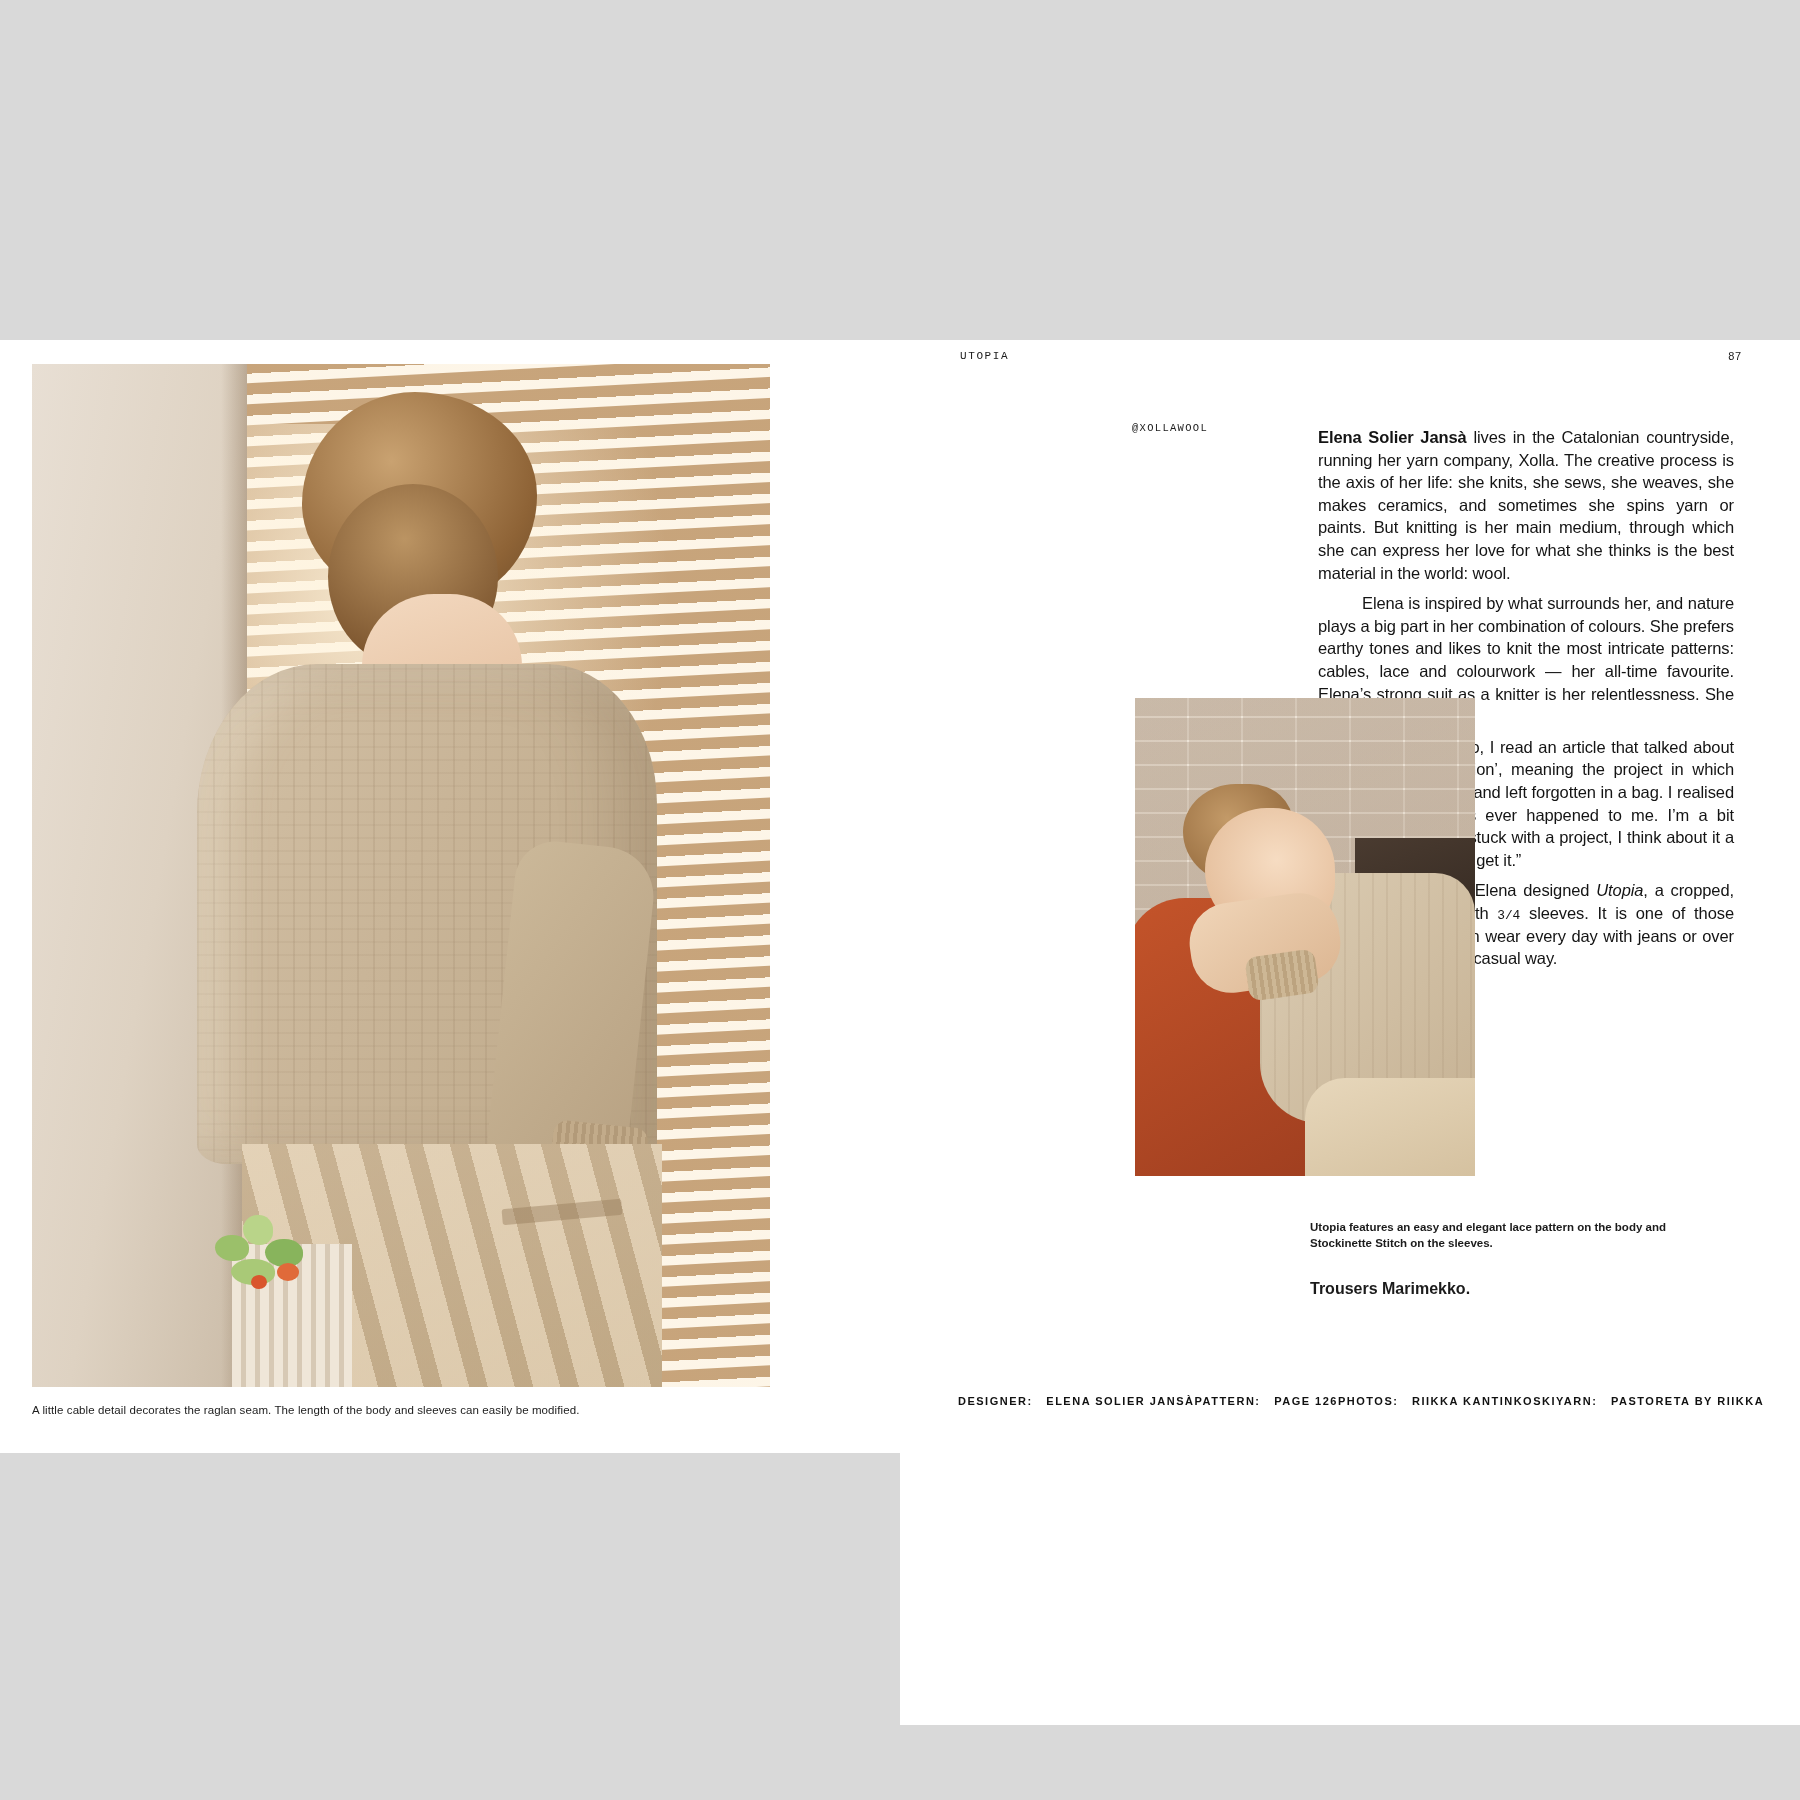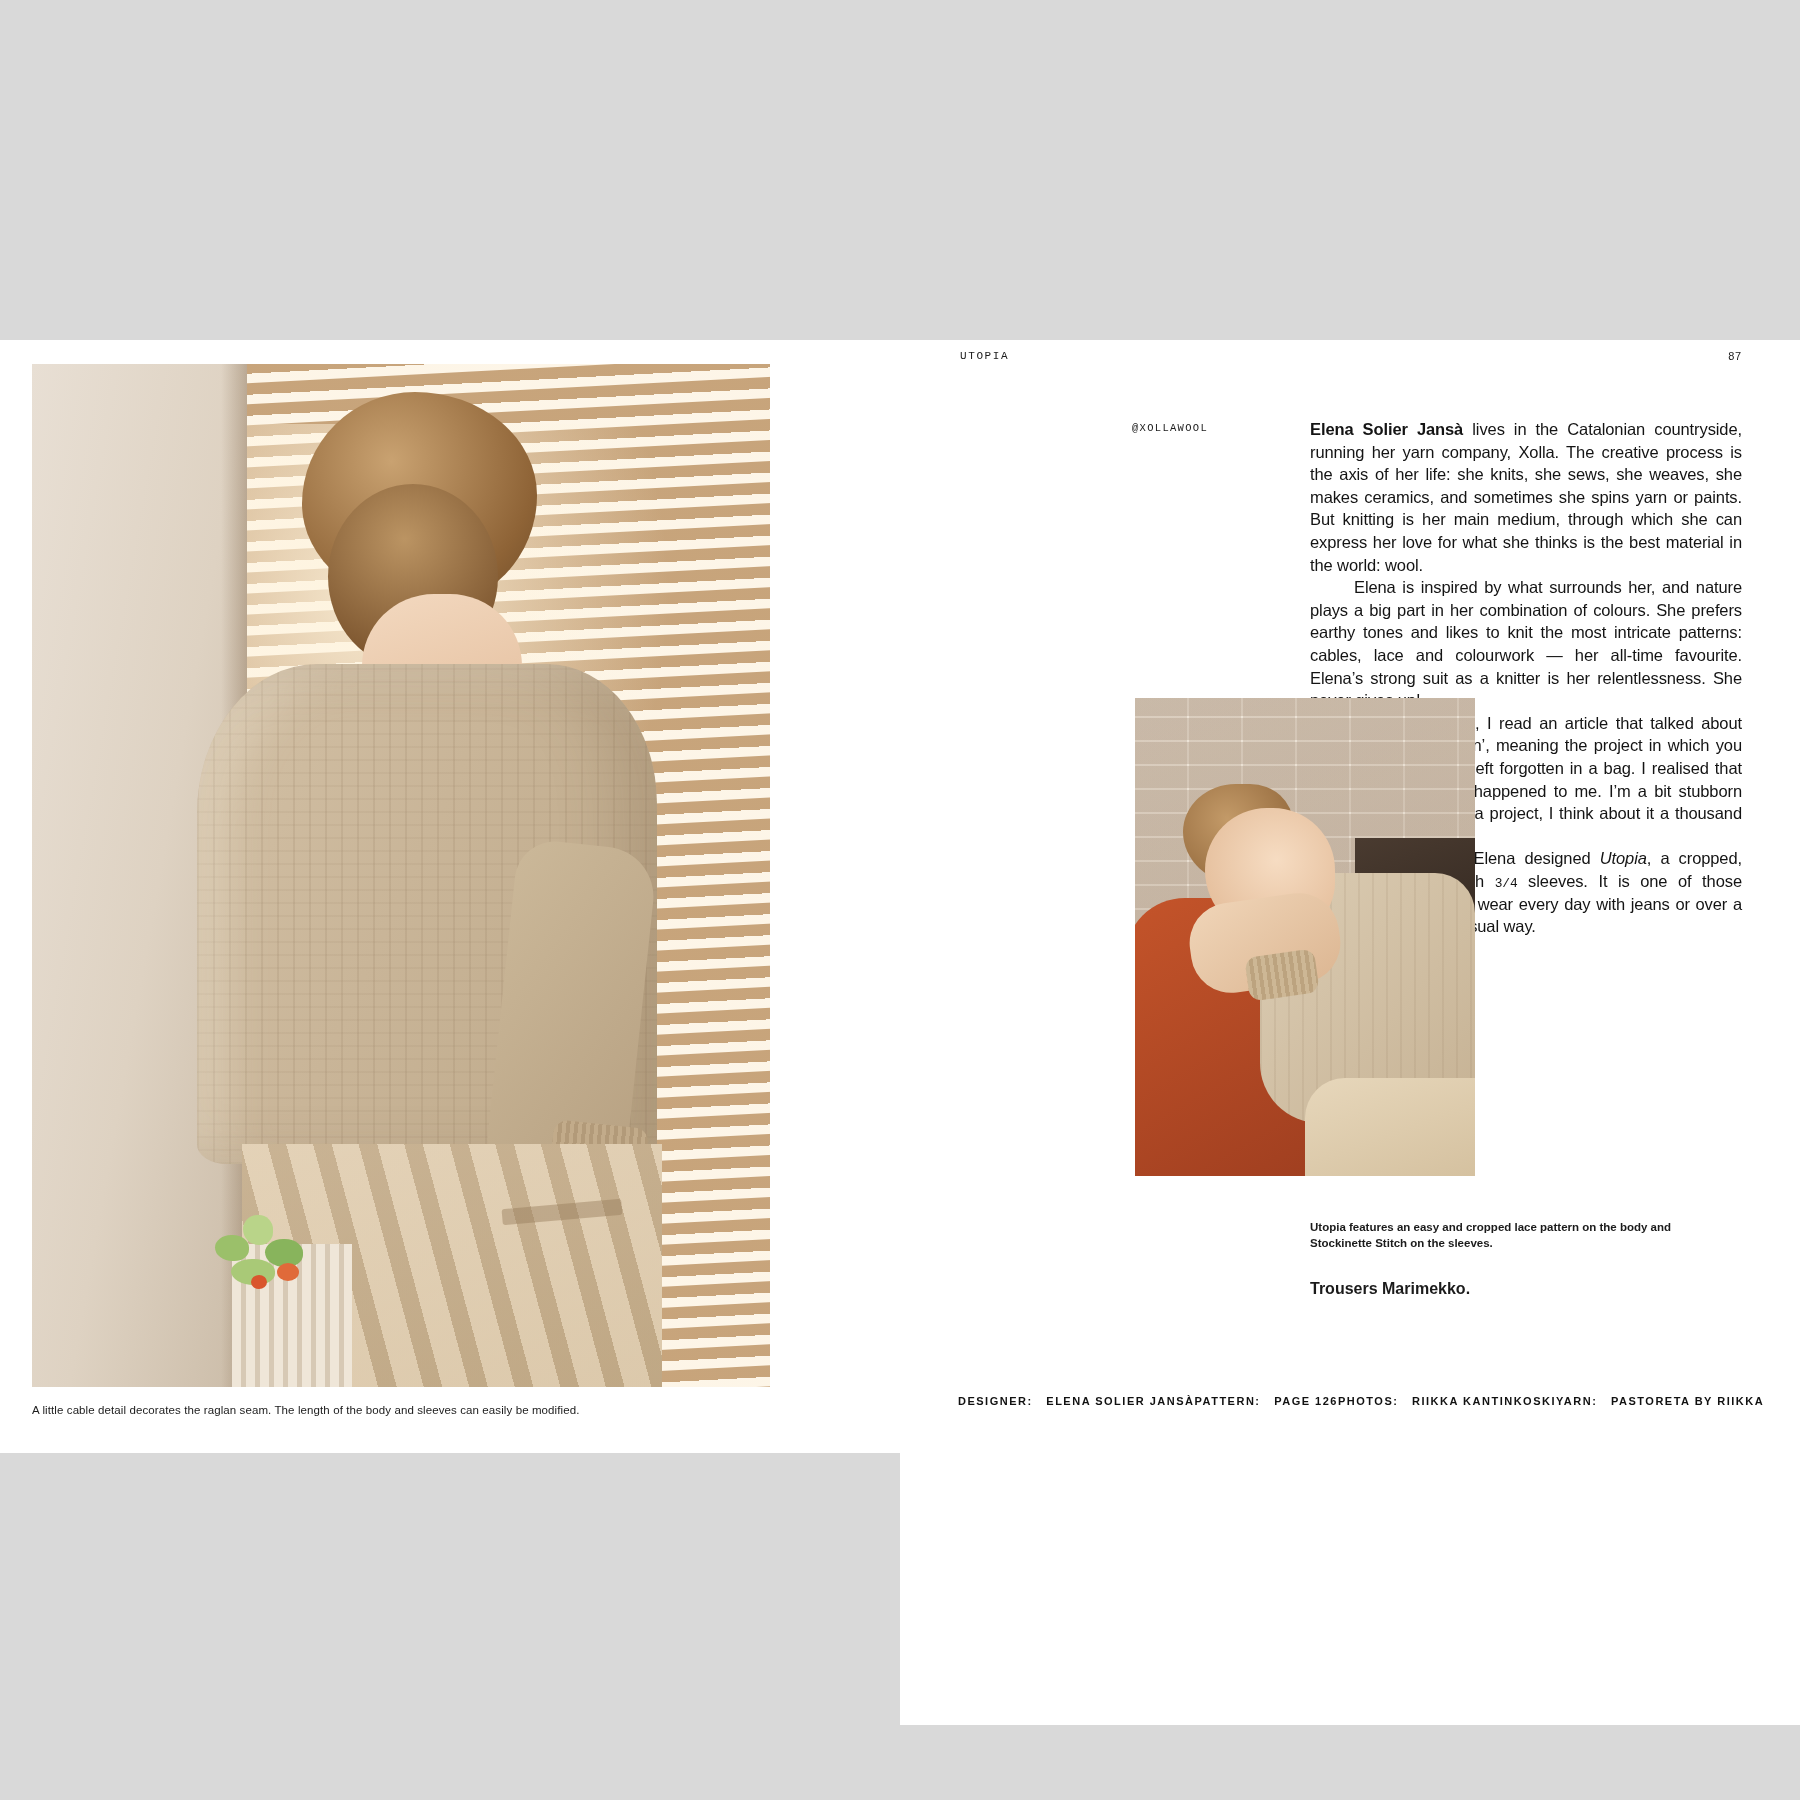--- a/index.html
+++ b/index.html
@@ -218,21 +218,21 @@
     position: absolute;
     left: 410px;
     top: 78px;
     width: 432px;
     font-size: 16.5px;
     line-height: 1.37;
     color: #141414;
     text-align: justify;
     letter-spacing: -0.1px;
   }
-  .body-col p { margin: 0; }
+  .body-col p { margin: 8px; }
   .body-col p + p { text-indent: 44px; }
   .body-col .lede-name { font-weight: bold; }
   .body-col em { font-style: italic; }
   .frac { font-size: 0.78em; font-family: Liberation Mono, monospace; }
 
   .photo-second {
     position: absolute;
     left: 235px;
     top: 358px;
     width: 340px;
@@ -393,21 +393,21 @@
       <div class="floor"></div>
       <div class="sofa"></div>
       <div class="sweaterS"></div>
       <div class="trousersS"></div>
       <div class="hairS"></div>
       <div class="head"></div>
       <div class="arm"></div>
       <div class="cuffS"></div>
     </div>
 
-    <div class="caption-right">Utopia features an easy and cropped lace pattern on the body and Stockinette Stitch on the sleeves.</div>
+    <div class="caption-right">Utopia features an easy and elegant lace pattern on the body and Stockinette Stitch on the sleeves.</div>
 
     <div class="credit-note">Trousers Marimekko.</div>
 
     <div class="footer-credits">
       <span class="grp">
         <span>DESIGNER:</span>
         &nbsp;
         <span>ELENA SOLIER JANSÀ</span>
       </span>
       <span class="grp">

